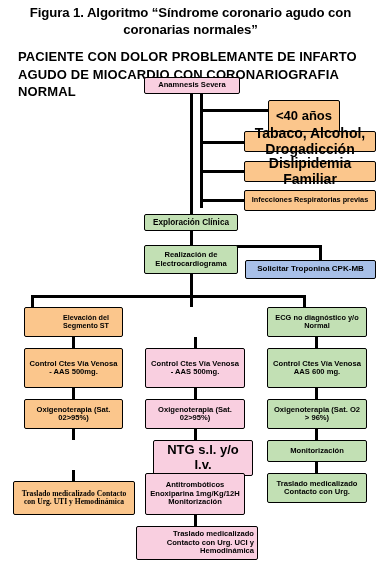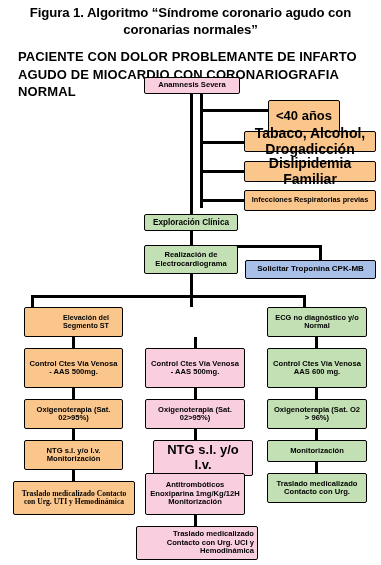--- a/index.html
+++ b/index.html
@@ -126,21 +126,20 @@
   <div class="node green" style="left:144px; top:245px; width:94px; height:29px; font-size:7.6px;">Realización de Electrocardiograma</div>
 
   <div class="node blue" style="left:245px; top:260px; width:131px; height:19px; font-size:8px;">Solicitar Troponina CPK-MB</div>
 
   <div class="node orange" style="left:24px; top:307px; width:99px; height:30px; font-size:7.2px;padding-left:28px;">Elevación del Segmento ST</div>
 
   <div class="node orange" style="left:24px; top:348px; width:99px; height:40px; font-size:7.6px;">Control Ctes Vía Venosa - AAS 500mg.</div>
 
   <div class="node orange" style="left:24px; top:399px; width:99px; height:30px; font-size:7.6px;">Oxigenoterapia (Sat. 02&gt;95%)</div>
 
-  <div class="node orange" style="left:24px; top:440px; width:99px; height:30px; font-size:7.6px;">NTG s.l. y/o I.v. Monitorización</div>
 
   <div class="node orange" style="left:13px; top:481px; width:122px; height:34px; font-size:7.6px;font-family:Liberation Serif, serif;">Traslado medicalizado Contacto con Urg. UTI y Hemodinámica</div>
 
 
   <div class="node pink" style="left:145px; top:348px; width:100px; height:40px; font-size:7.6px;">Control Ctes Vía Venosa - AAS 500mg.</div>
 
   <div class="node pink" style="left:145px; top:399px; width:100px; height:30px; font-size:7.6px;">Oxigenoterapia (Sat. 02&gt;95%)</div>
 
   <div class="node pink" style="left:145px; top:440px; width:100px; height:36px; font-size:13px;margin-left:8px;">NTG s.l. y/o I.v.</div>
 

